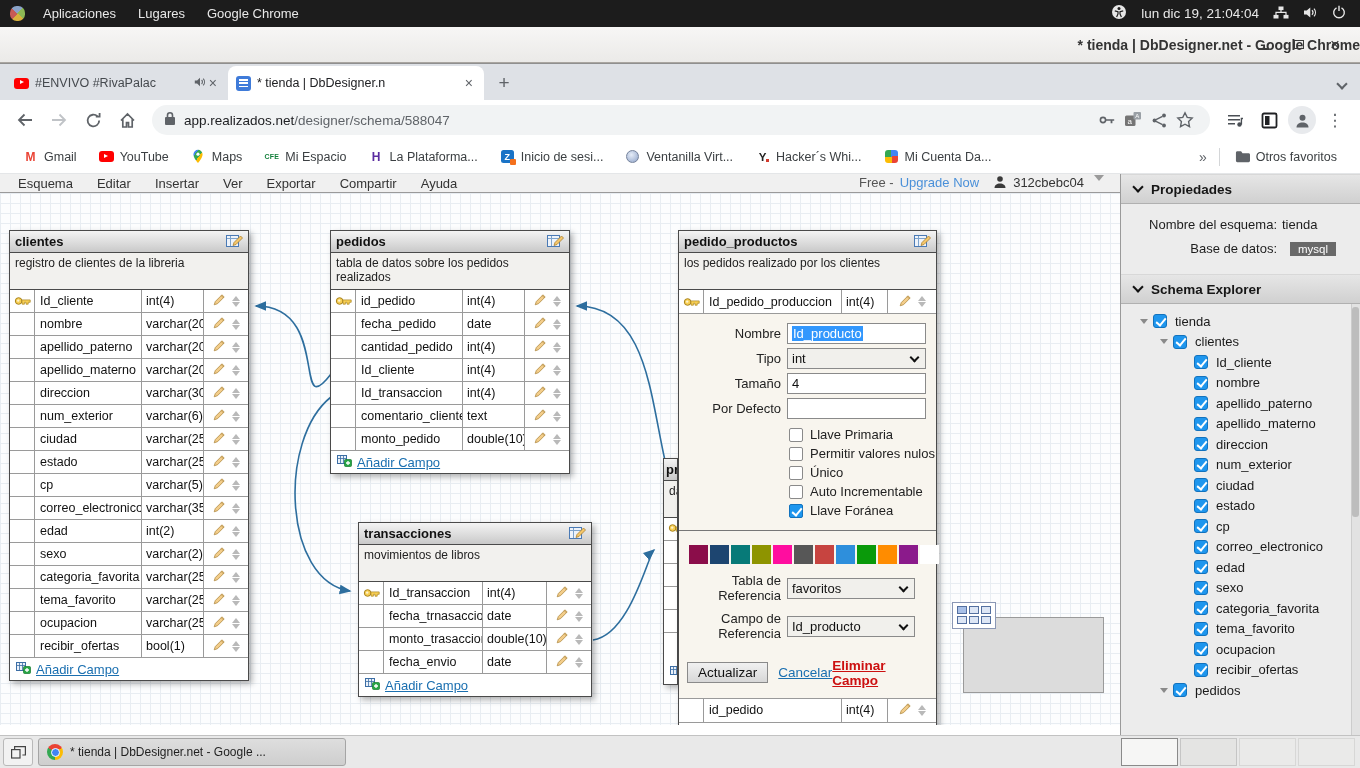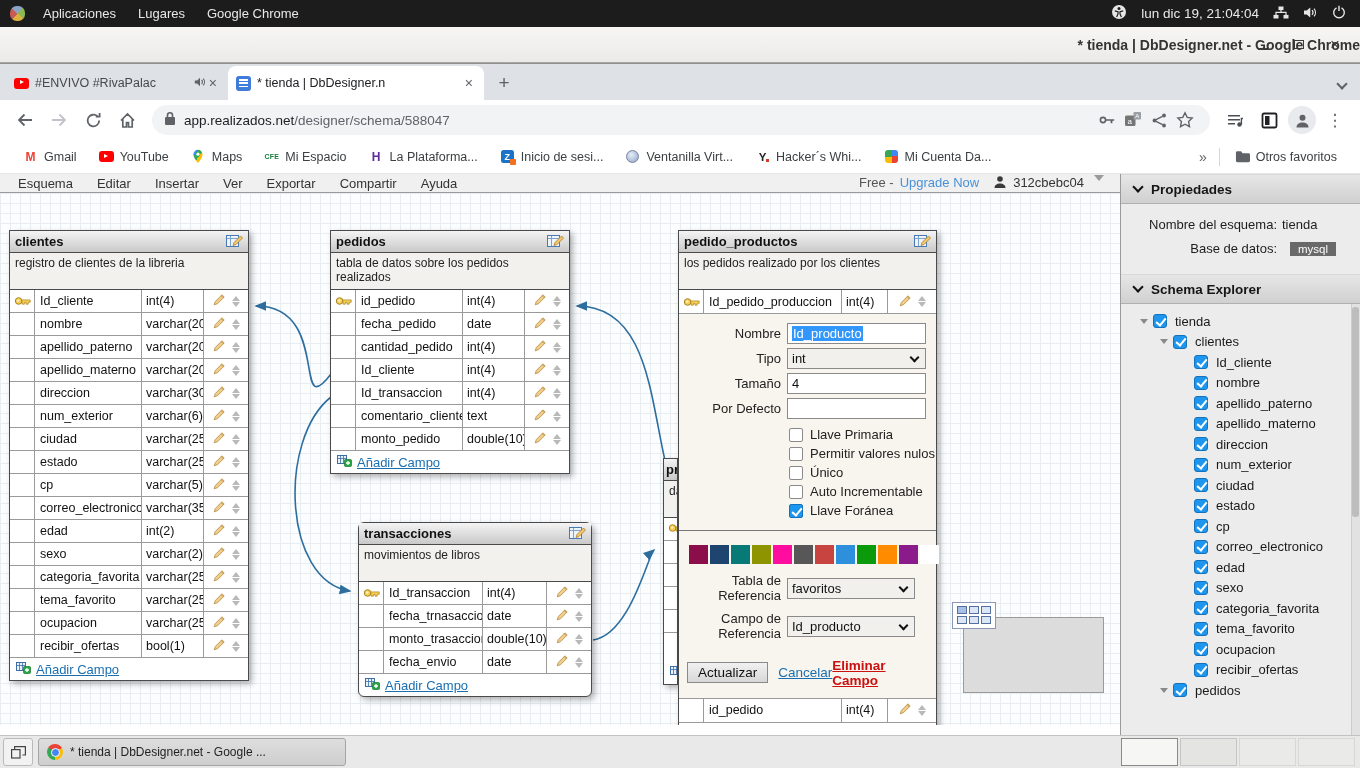--- a/index.html
+++ b/index.html
@@ -112,21 +112,21 @@
   #t-pp .c-act { width:48px; }
   #t-pp .f-row { height:24px; }
   .sort { display:flex; flex-direction:column; align-items:center; gap:1px; }
   .tri-u { width:0; height:0; border-left:4px solid transparent; border-right:4px solid transparent; border-bottom:5px solid #b9b9b9; }
   .tri-d { width:0; height:0; border-left:4px solid transparent; border-right:4px solid transparent; border-top:5px solid #b9b9b9; }
   .add-row { height:22px; display:flex; align-items:center; gap:5px; padding:0 6px; }
   .add-link { color:#1a6fb0; text-decoration:underline; font-size:13px; white-space:nowrap; }
 
   #t-clientes { left:9px; top:37px; width:240px; }
   #t-pedidos { left:330px; top:37px; width:240px; }
-  #t-trans { left:358px; top:329px; width:234px;border-radius:6px; }
+  #t-trans { left:358px; top:329px; width:234px; }
   #t-pp { left:678px; top:37px; width:259px; z-index:5; }
   #t-hidden { left:663px; top:265px; width:15px; height:227px; overflow:hidden; z-index:2; display:flex; flex-direction:column; }
   #t-hidden .dbt-h { padding:0 2px; }
   #t-hidden .hrows { flex:1; }
   #t-hidden .hrow { height:23px; border-bottom:1px solid #9a9a9a; display:flex; align-items:center; padding-left:4px; }
 
   
   .pp-form { background:#f8f5ee; border-bottom:1px solid #9a9a9a; padding:5px 0 6px; }
   .fr { display:flex; align-items:center; margin:4px 10px 4px 0; }
   .fl { width:102px; text-align:right; margin-right:6px; font-size:13px; color:#222; flex:none; }

